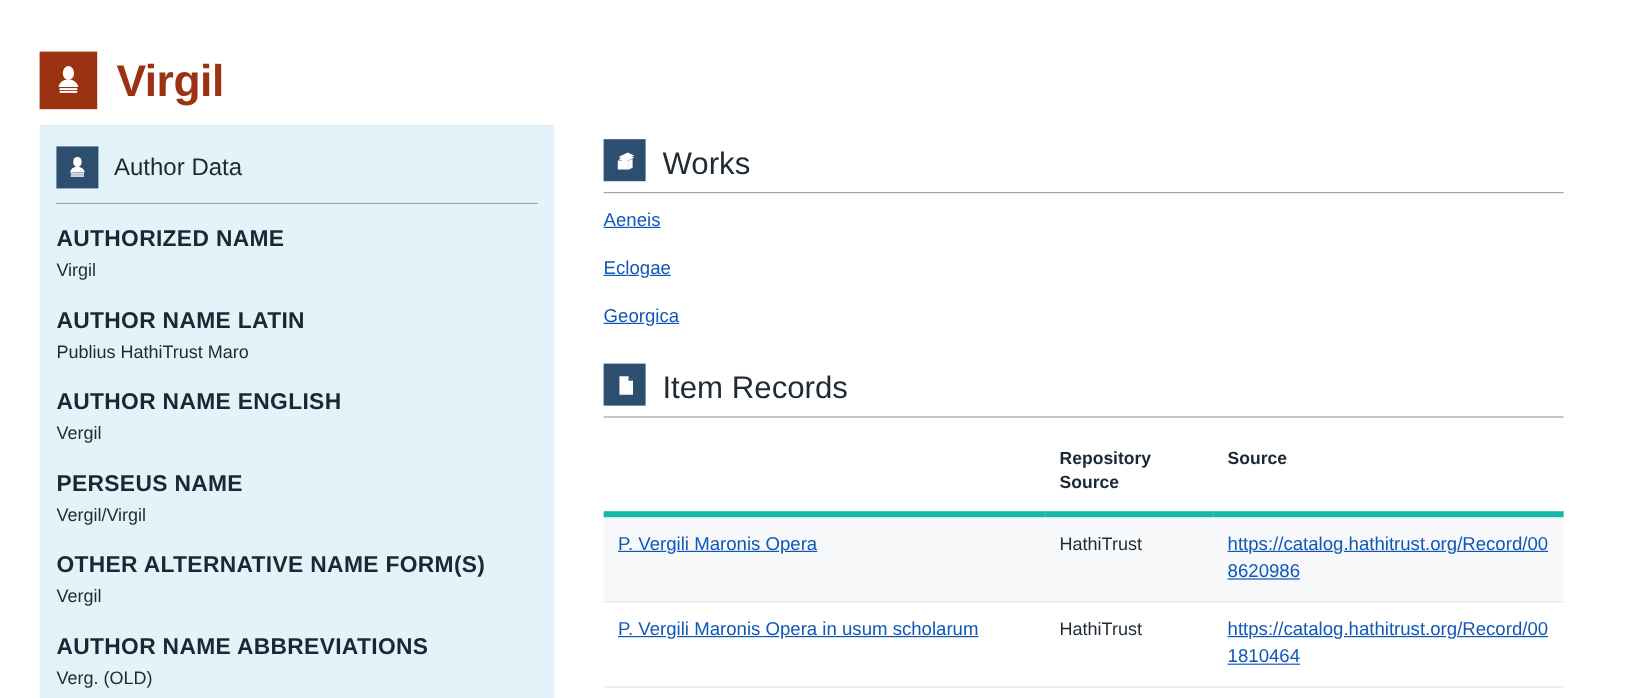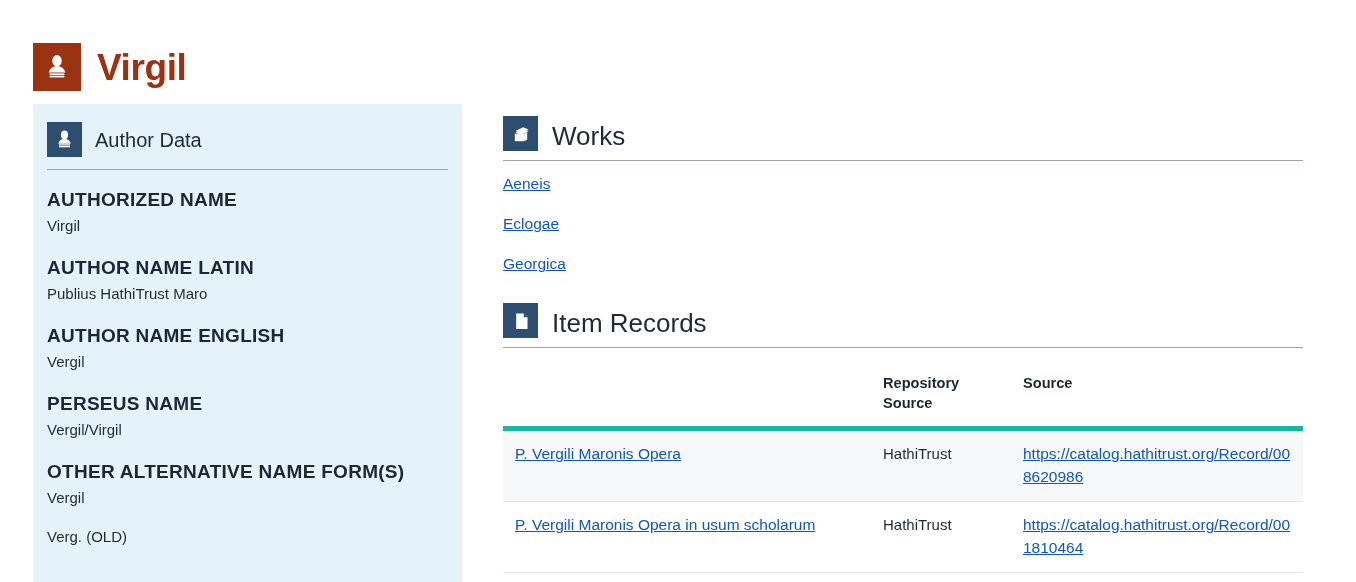--- a/index.html
+++ b/index.html
@@ -203,20 +203,21 @@
     </div>
     <div class="field">
       <div class="field-label">PERSEUS NAME</div>
       <div class="field-value">Vergil/Virgil</div>
     </div>
     <div class="field">
       <div class="field-label">OTHER ALTERNATIVE NAME FORM(S)</div>
       <div class="field-value">Vergil</div>
     </div>
     <div class="field">
+      <div class="field-label">AUTHOR NAME ABBREVIATIONS</div>
       <div class="field-value">Verg. (OLD)</div>
     </div>
   </aside>
 
   <main class="main">
 
     <section class="section section-works">
       <div class="sec-head">
         <div class="sec-icon">
           <svg width="22" height="22" viewBox="0 0 32 32" aria-hidden="true">

